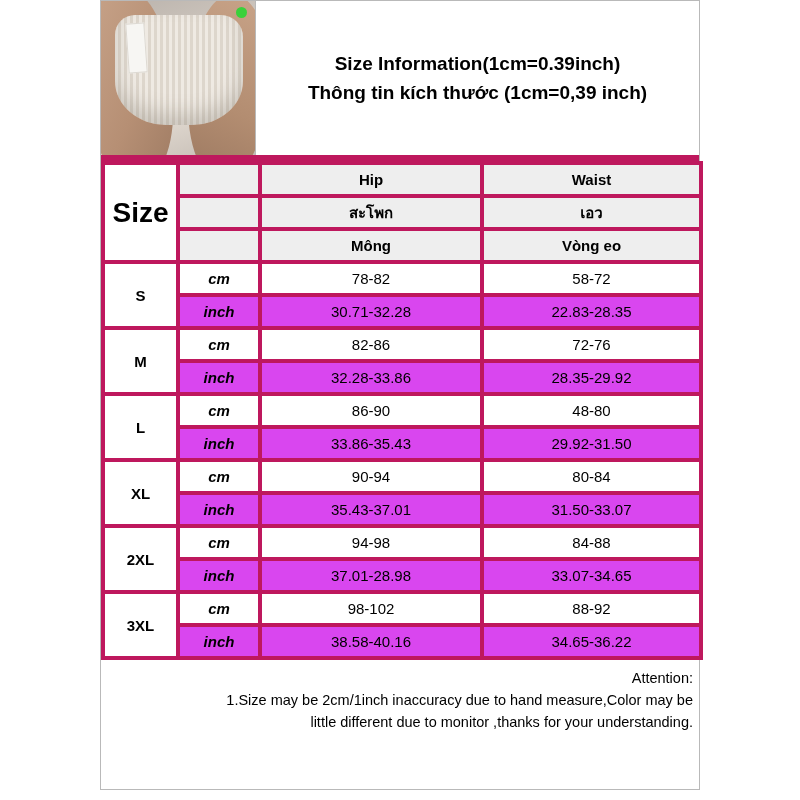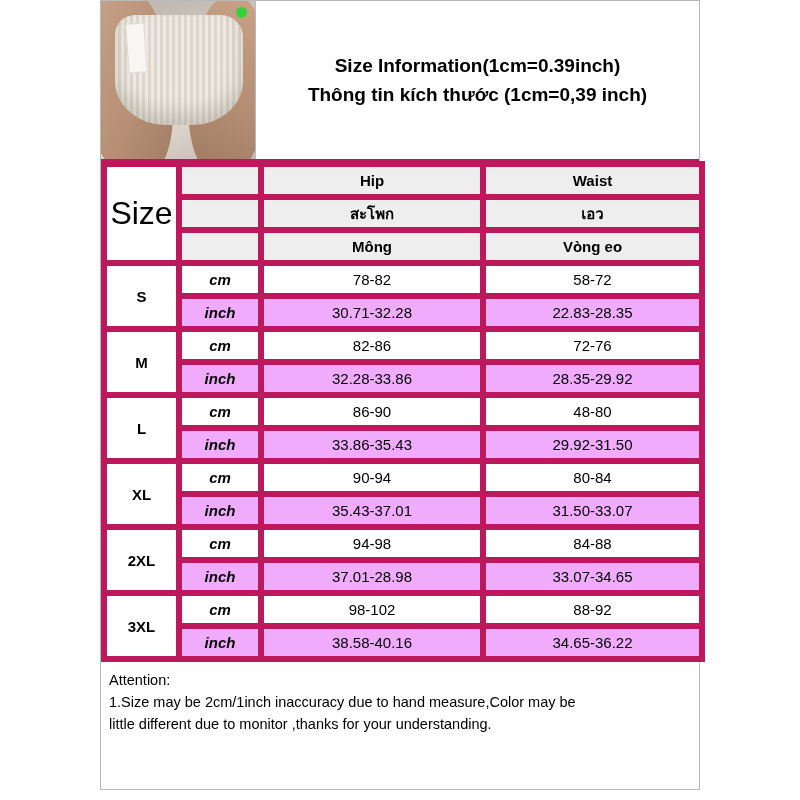--- a/index.html
+++ b/index.html
@@ -28,21 +28,21 @@
     width: 600px;
     height: 790px;
     border: 1px solid #b9b9b9;
     box-sizing: border-box;
     background: #ffffff;
   }
   
   .header {
     display: flex;
     height: 160px;
-    border-bottom: 2px solid #be185d;
+    border-bottom: 6px solid #be185d;
     box-sizing: border-box;
   }
   .header-photo {
     width: 155px;
     height: 100%;
     position: relative;
     overflow: hidden;
     background: #cfc8c2;
     border-right: 1px solid #b9b9b9;
     box-sizing: border-box;
@@ -120,21 +120,21 @@
     line-height: 1.55;
     white-space: nowrap;
   }
   
   table.size-table {
     width: 100%;
     border-collapse: collapse;
     table-layout: fixed;
   }
   table.size-table td {
-    border: 6px solid #be185d;
+    border: 4px solid #be185d;
     text-align: center;
     vertical-align: middle;
     font-size: 15px;
     height: 33px;
     box-sizing: border-box;
   }
   .col-size { width: 75px; }
   .col-unit { width: 82px; }
   .col-hip  { width: 222px; }
   .col-waist{ width: 219px; }
@@ -142,46 +142,47 @@
   .th-head {
     background: #eeeeee;
     font-weight: bold;
   }
   .size-label-cell {
     background: #ffffff;
     font-weight: bold;
     font-size: 17px;
   }
   .size-word {
-    font-size: 32px;
-    font-weight: normal;
+    font-size: 28px;
+    font-weight: bold;
   }
   .unit-cell {
     font-weight: bold;
     font-style: italic;
   }
   .row-shade td {
-    background: #f0abfc;
+    background: #d946ef;
   }
   .val-cell {
     font-size: 15px;
     margin-left: 35px;
   }
   
   .attention {
     padding: 8px 6px 6px 8px;
     font-size: 14.5px;
     line-height: 1.48;
     box-sizing: border-box;
   }
   .attention .att-title {
     margin-bottom: 1px;
   }
   .attention p {
     margin: 0;
+    text-align: right;
   }
 </style>
 </head>
 <body>
 
 <div class="page">
   <div class="sheet">
 
     <div class="header">
       <div class="header-photo">

